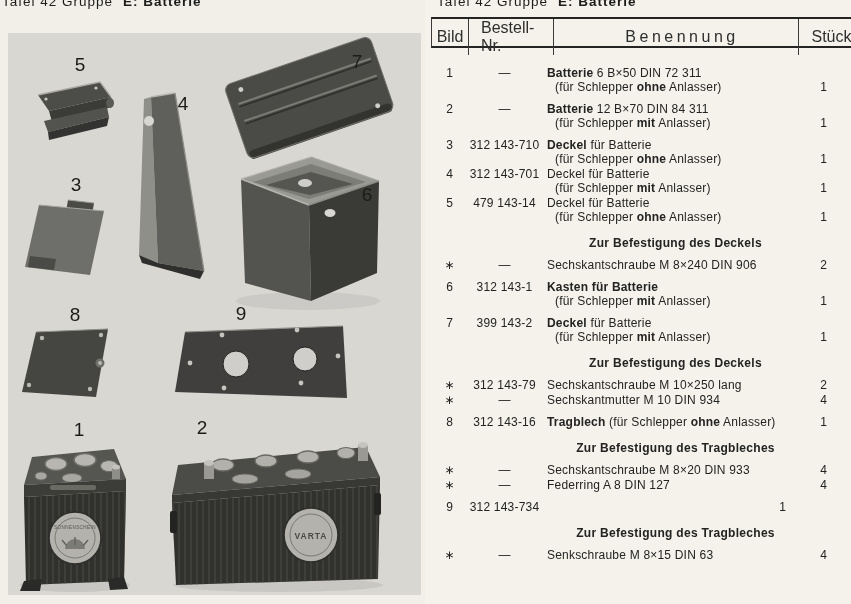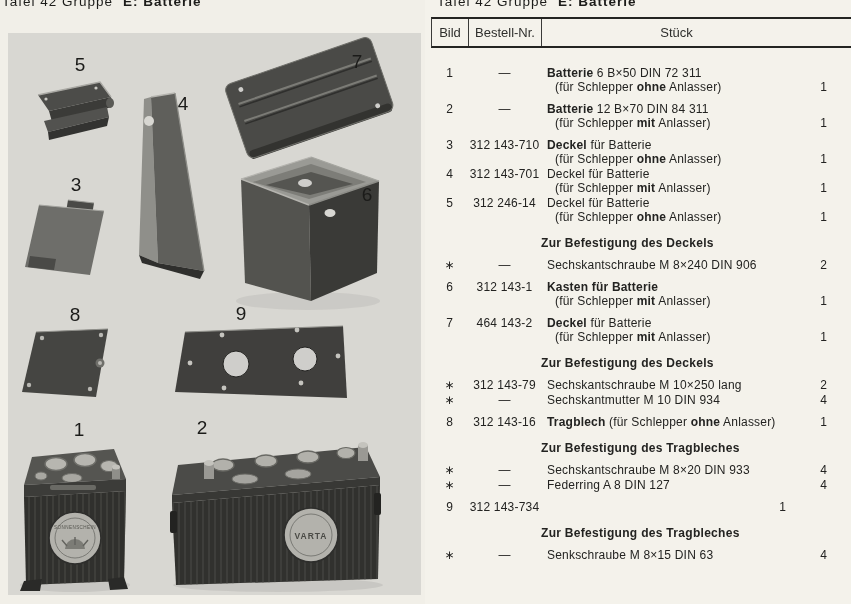--- a/index.html
+++ b/index.html
@@ -31,35 +31,35 @@
       #19191 7 10px, #161614 12px,
       #45453f 15px, #8c8c86 20px,
       rgba(244,242,235,0) 33px);}
   
   .page-right{position:absolute;left:425px;top:0;width:426px;height:604px;background:#f4f2eb;}
   .page-right .page-header{left:12px;}
   .thead{
     position:absolute;left:6px;top:17px;width:420px;height:27px;
     border-top:2px solid #242422;border-bottom:2px solid #242422;border-left:1px solid #3a3a38;
     display:grid;grid-template-columns:37px 73px 1fr 41px;
-    font-size:13px;color:#2e2e2c;
+    font-size:16px;color:#2e2e2c;gap:12px;
   }
   .thead .hcell{display:flex;align-items:center;justify-content:center;border-right:1px solid #3a3a38;}
   .thead .hcell:last-child{border-right:none;}
   .thead .benennung{letter-spacing:3.5px;}
   .tbody{position:absolute;left:6px;top:46px;width:420px;padding-top:12px;font-size:12px;line-height:14px;color:#232321;}
   .trow{display:grid;grid-template-columns:37px 73px 1fr 41px;margin-top:8px;align-items:start;}
   .trow.tight{margin-top:1px;}
   .cell.bild{text-align:center;}
   .cell.nr{text-align:center;letter-spacing:.2px;}
   .cell.name{padding-left:6px;letter-spacing:.2px;}
   .cell.name .l2{padding-left:8px;}
   .cell.qty{text-align:right;padding-right:24px;align-self:end;}
   .section-row{margin-top:12px;margin-bottom:3px;font-weight:bold;}
-  .section-row .section-text{grid-column:3;text-align:left;letter-spacing:.3px;}
+  .section-row .section-text{grid-column:3;text-align:center;letter-spacing:.3px;}
   b{font-weight:bold;text-align:right;}
 </style>
 </head>
 <body>
 
 <div class="spread">
 
   <div class="page-left">
     <div class="page-header">
       <div class="inner">
@@ -217,20 +217,21 @@
   <div class="page-right">
     <div class="page-header">
       <div class="inner">
         <span>Tafel 42  Gruppe</span><span class="grp">E: Batterie</span>
       </div>
     </div>
 
     <div class="thead">
       <div class="hcell">Bild</div>
       <div class="hcell">Bestell-Nr.</div>
+      <div class="hcell benennung">Benennung</div>
       <div class="hcell">Stück</div>
     </div>
 
     <div class="tbody">
         <div class="trow">
           <div class="cell bild">1</div>
           <div class="cell nr">—</div>
           <div class="cell name">
             <div class="l1"><b>Batterie</b><span> 6 B×50 DIN 72 311</span></div>
             <div class="l2"><span>(für Schlepper </span><b>ohne</b><span> Anlasser)</span></div>
@@ -259,21 +260,21 @@
           <div class="cell bild">4</div>
           <div class="cell nr">312 143-701</div>
           <div class="cell name">
             <div class="l1"><span>Deckel für Batterie</span></div>
             <div class="l2"><span>(für Schlepper </span><b>mit</b><span> Anlasser)</span></div>
           </div>
           <div class="cell qty">1</div>
         </div>
         <div class="trow tight">
           <div class="cell bild">5</div>
-          <div class="cell nr">312 246-14</div>
+          <div class="cell nr">479 143-14</div>
           <div class="cell name">
             <div class="l1"><span>Deckel für Batterie</span></div>
             <div class="l2"><span>(für Schlepper </span><b>ohne</b><span> Anlasser)</span></div>
           </div>
           <div class="cell qty">1</div>
         </div>
         <div class="trow section-row">
           <div class="section-text">Zur Befestigung des Deckels</div>
         </div>
         <div class="trow">
@@ -288,21 +289,21 @@
           <div class="cell bild">6</div>
           <div class="cell nr">312 143-1</div>
           <div class="cell name">
             <div class="l1"><b>Kasten für Batterie</b></div>
             <div class="l2"><span>(für Schlepper </span><b>mit</b><span> Anlasser)</span></div>
           </div>
           <div class="cell qty">1</div>
         </div>
         <div class="trow">
           <div class="cell bild">7</div>
-          <div class="cell nr">464 143-2</div>
+          <div class="cell nr">399 143-2</div>
           <div class="cell name">
             <div class="l1"><b>Deckel</b><span> für Batterie</span></div>
             <div class="l2"><span>(für Schlepper </span><b>mit</b><span> Anlasser)</span></div>
           </div>
           <div class="cell qty">1</div>
         </div>
         <div class="trow section-row">
           <div class="section-text">Zur Befestigung des Deckels</div>
         </div>
         <div class="trow">

